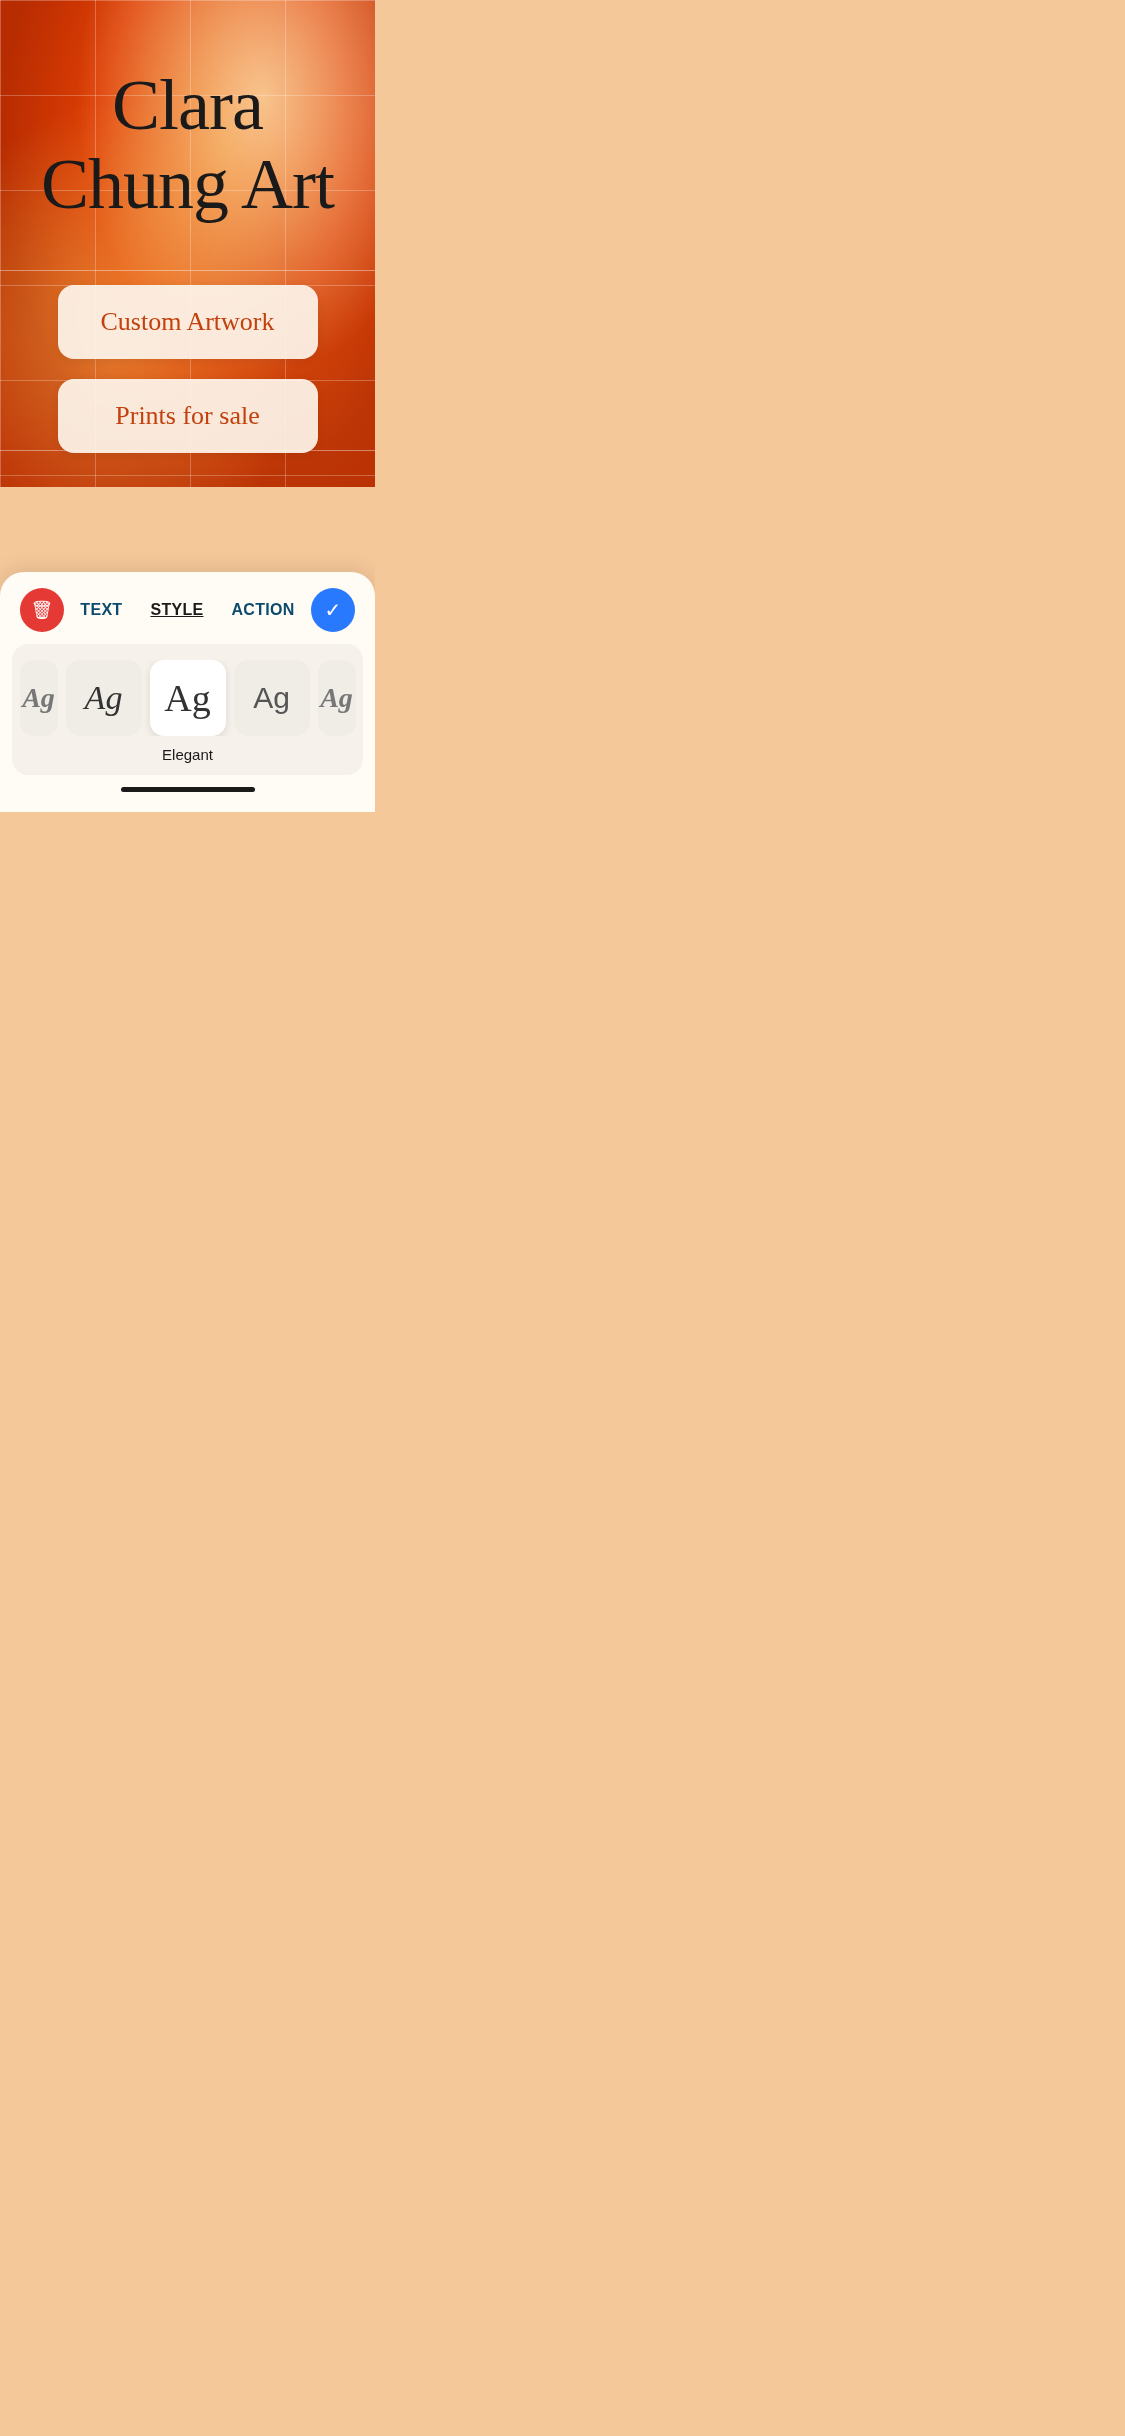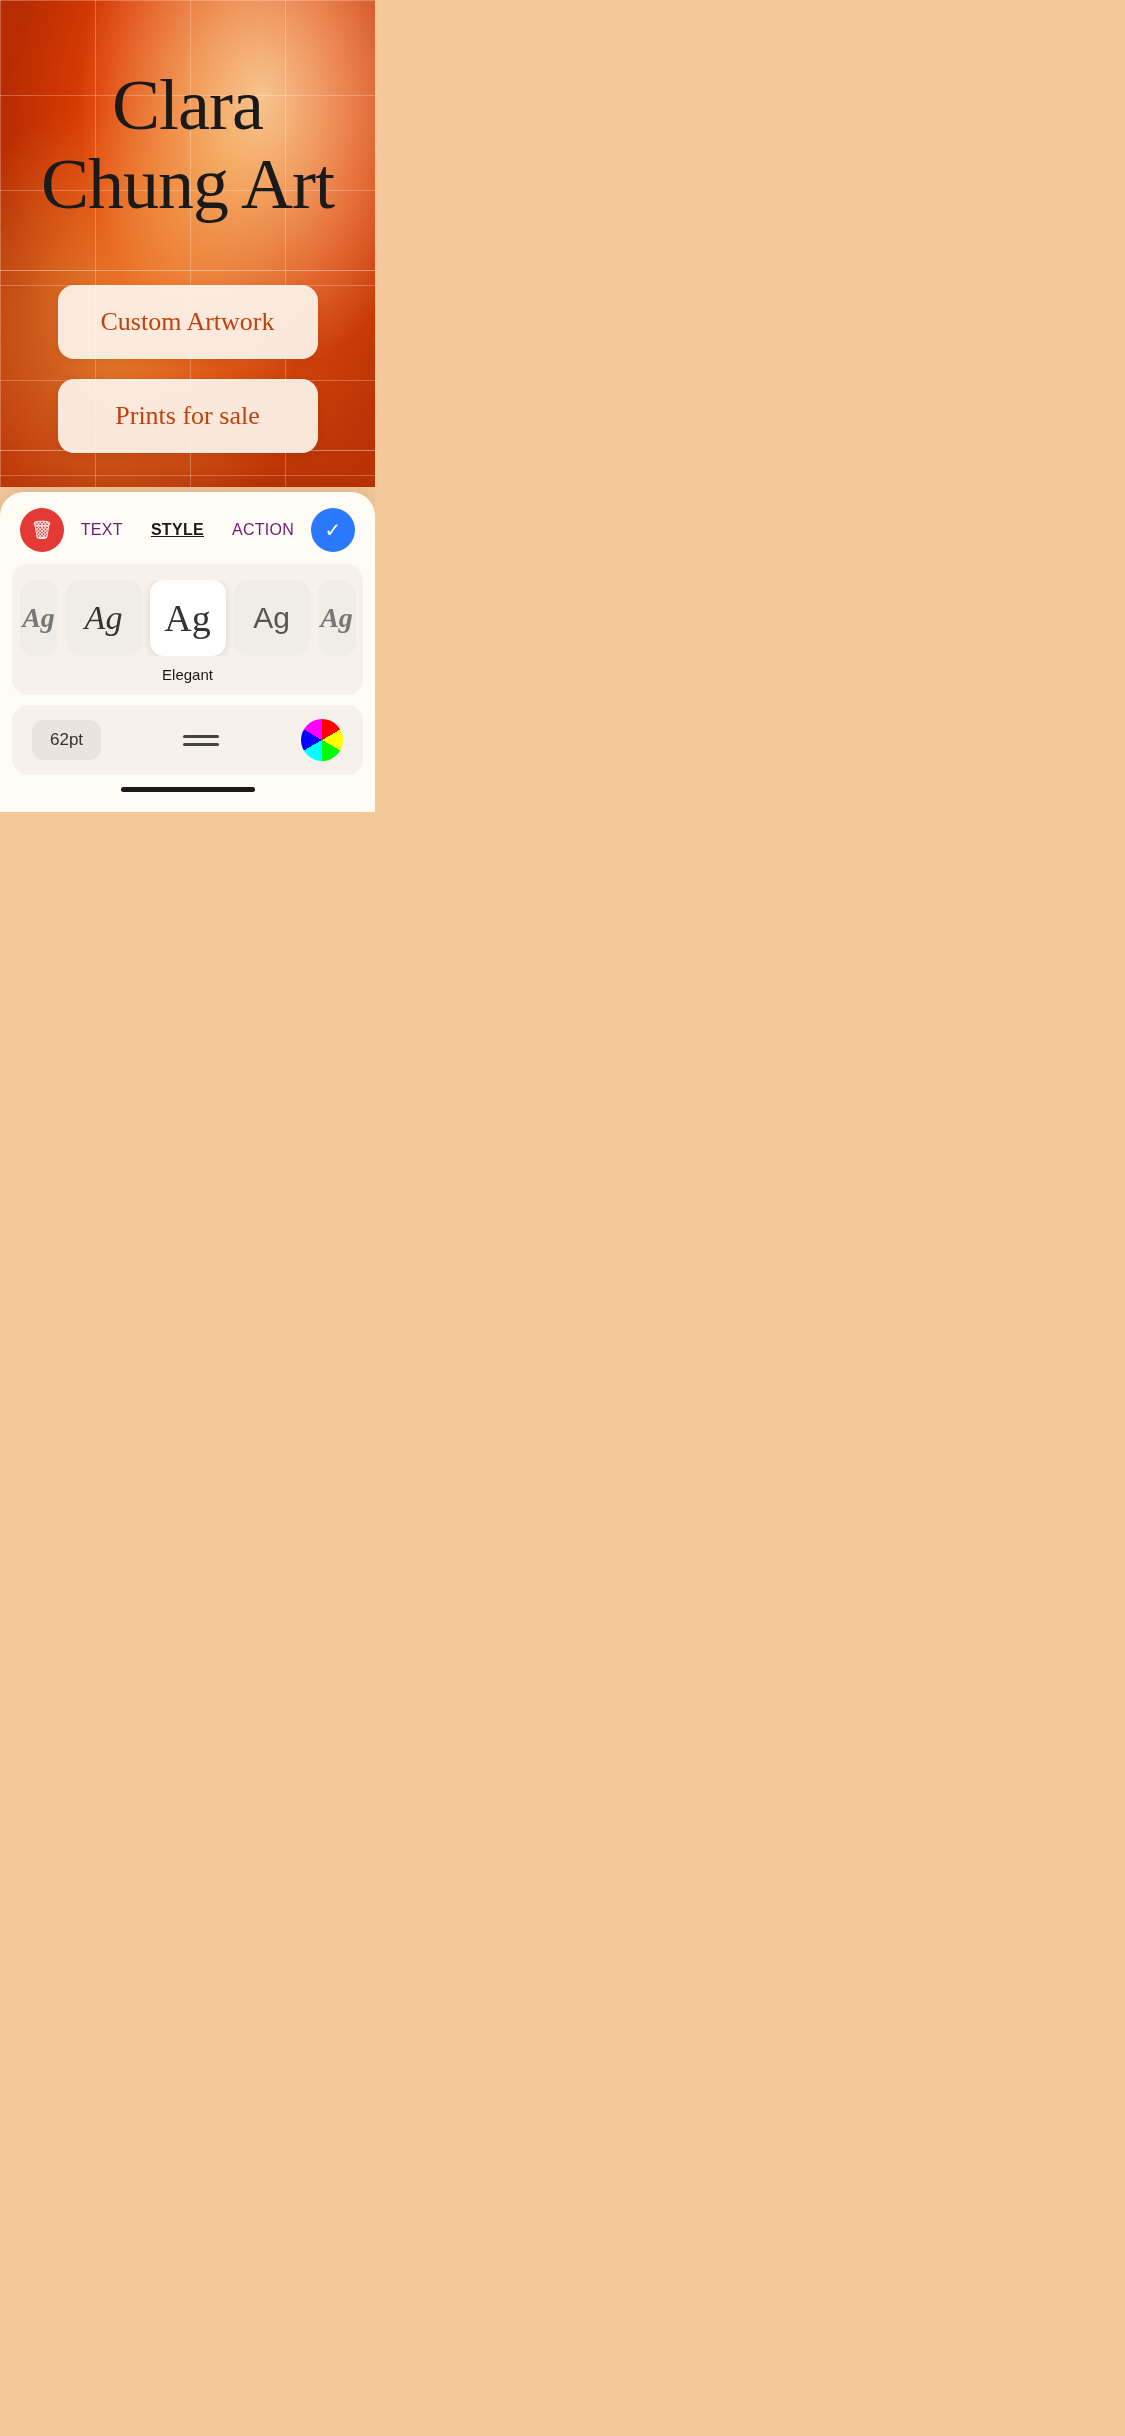--- a/index.html
+++ b/index.html
@@ -156,22 +156,22 @@
     }
 
     .tabs {
       display: flex;
       gap: 28px;
       align-items: center;
     }
 
     .tab-item {
       font-size: 16px;
-      font-weight: 400;
-      color: #701a75;
+      font-weight: 700;
+      color: #0c4a6e;
       cursor: pointer;
       letter-spacing: 0.3px;
     }
 
     .tab-item.active {
       color: #1a1a1a;
       font-weight: 700;
       text-decoration: underline;
     }
 
@@ -395,26 +395,15 @@
       </div>
 
       <div class="font-option font-option-partial">
         <span class="font-ag font-ag-script">Ag</span>
       </div>
     </div>
 
     <div class="font-label">Elegant</div>
   </div>
 
-  <div class="controls-row">
-
-    <button class="size-btn">62pt</button>
-
-    <div class="spacing-btn">
-      <div class="spacing-line"></div>
-      <div class="spacing-line"></div>
-    </div>
-
-    <button class="color-btn"></button>
-  </div>
 
   <div class="home-indicator"></div>
 </div>
 
 </body></html>

